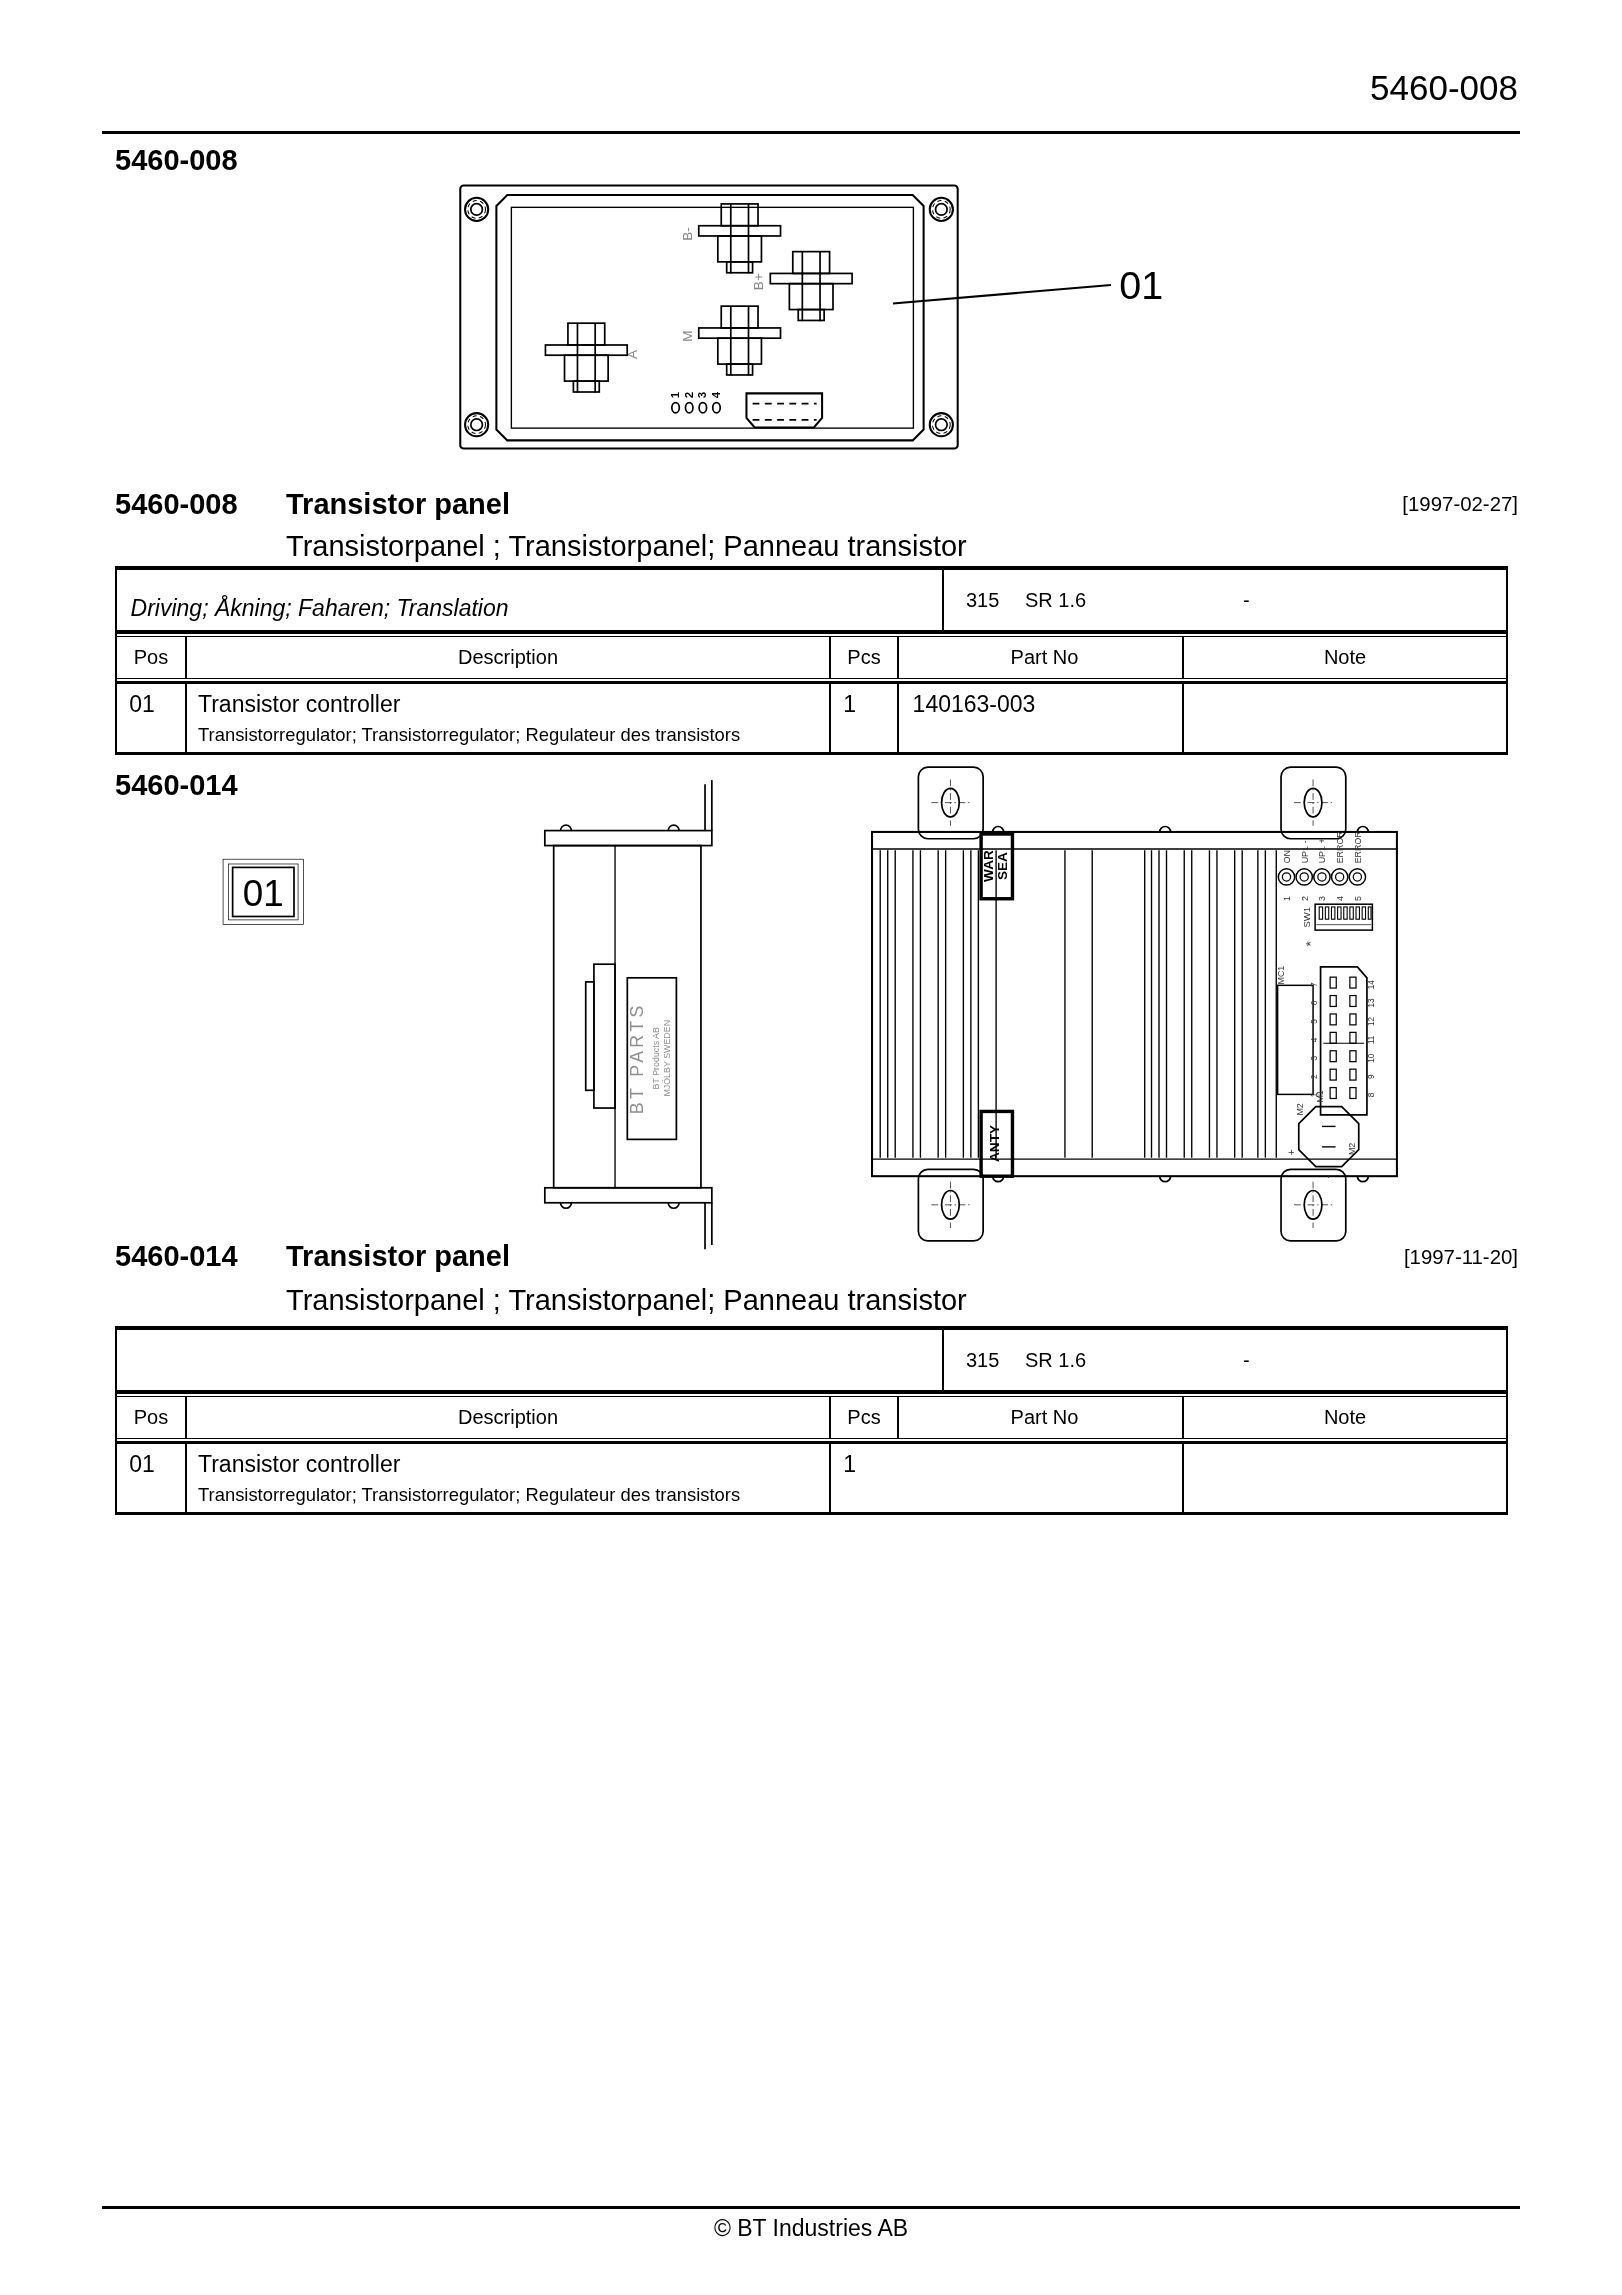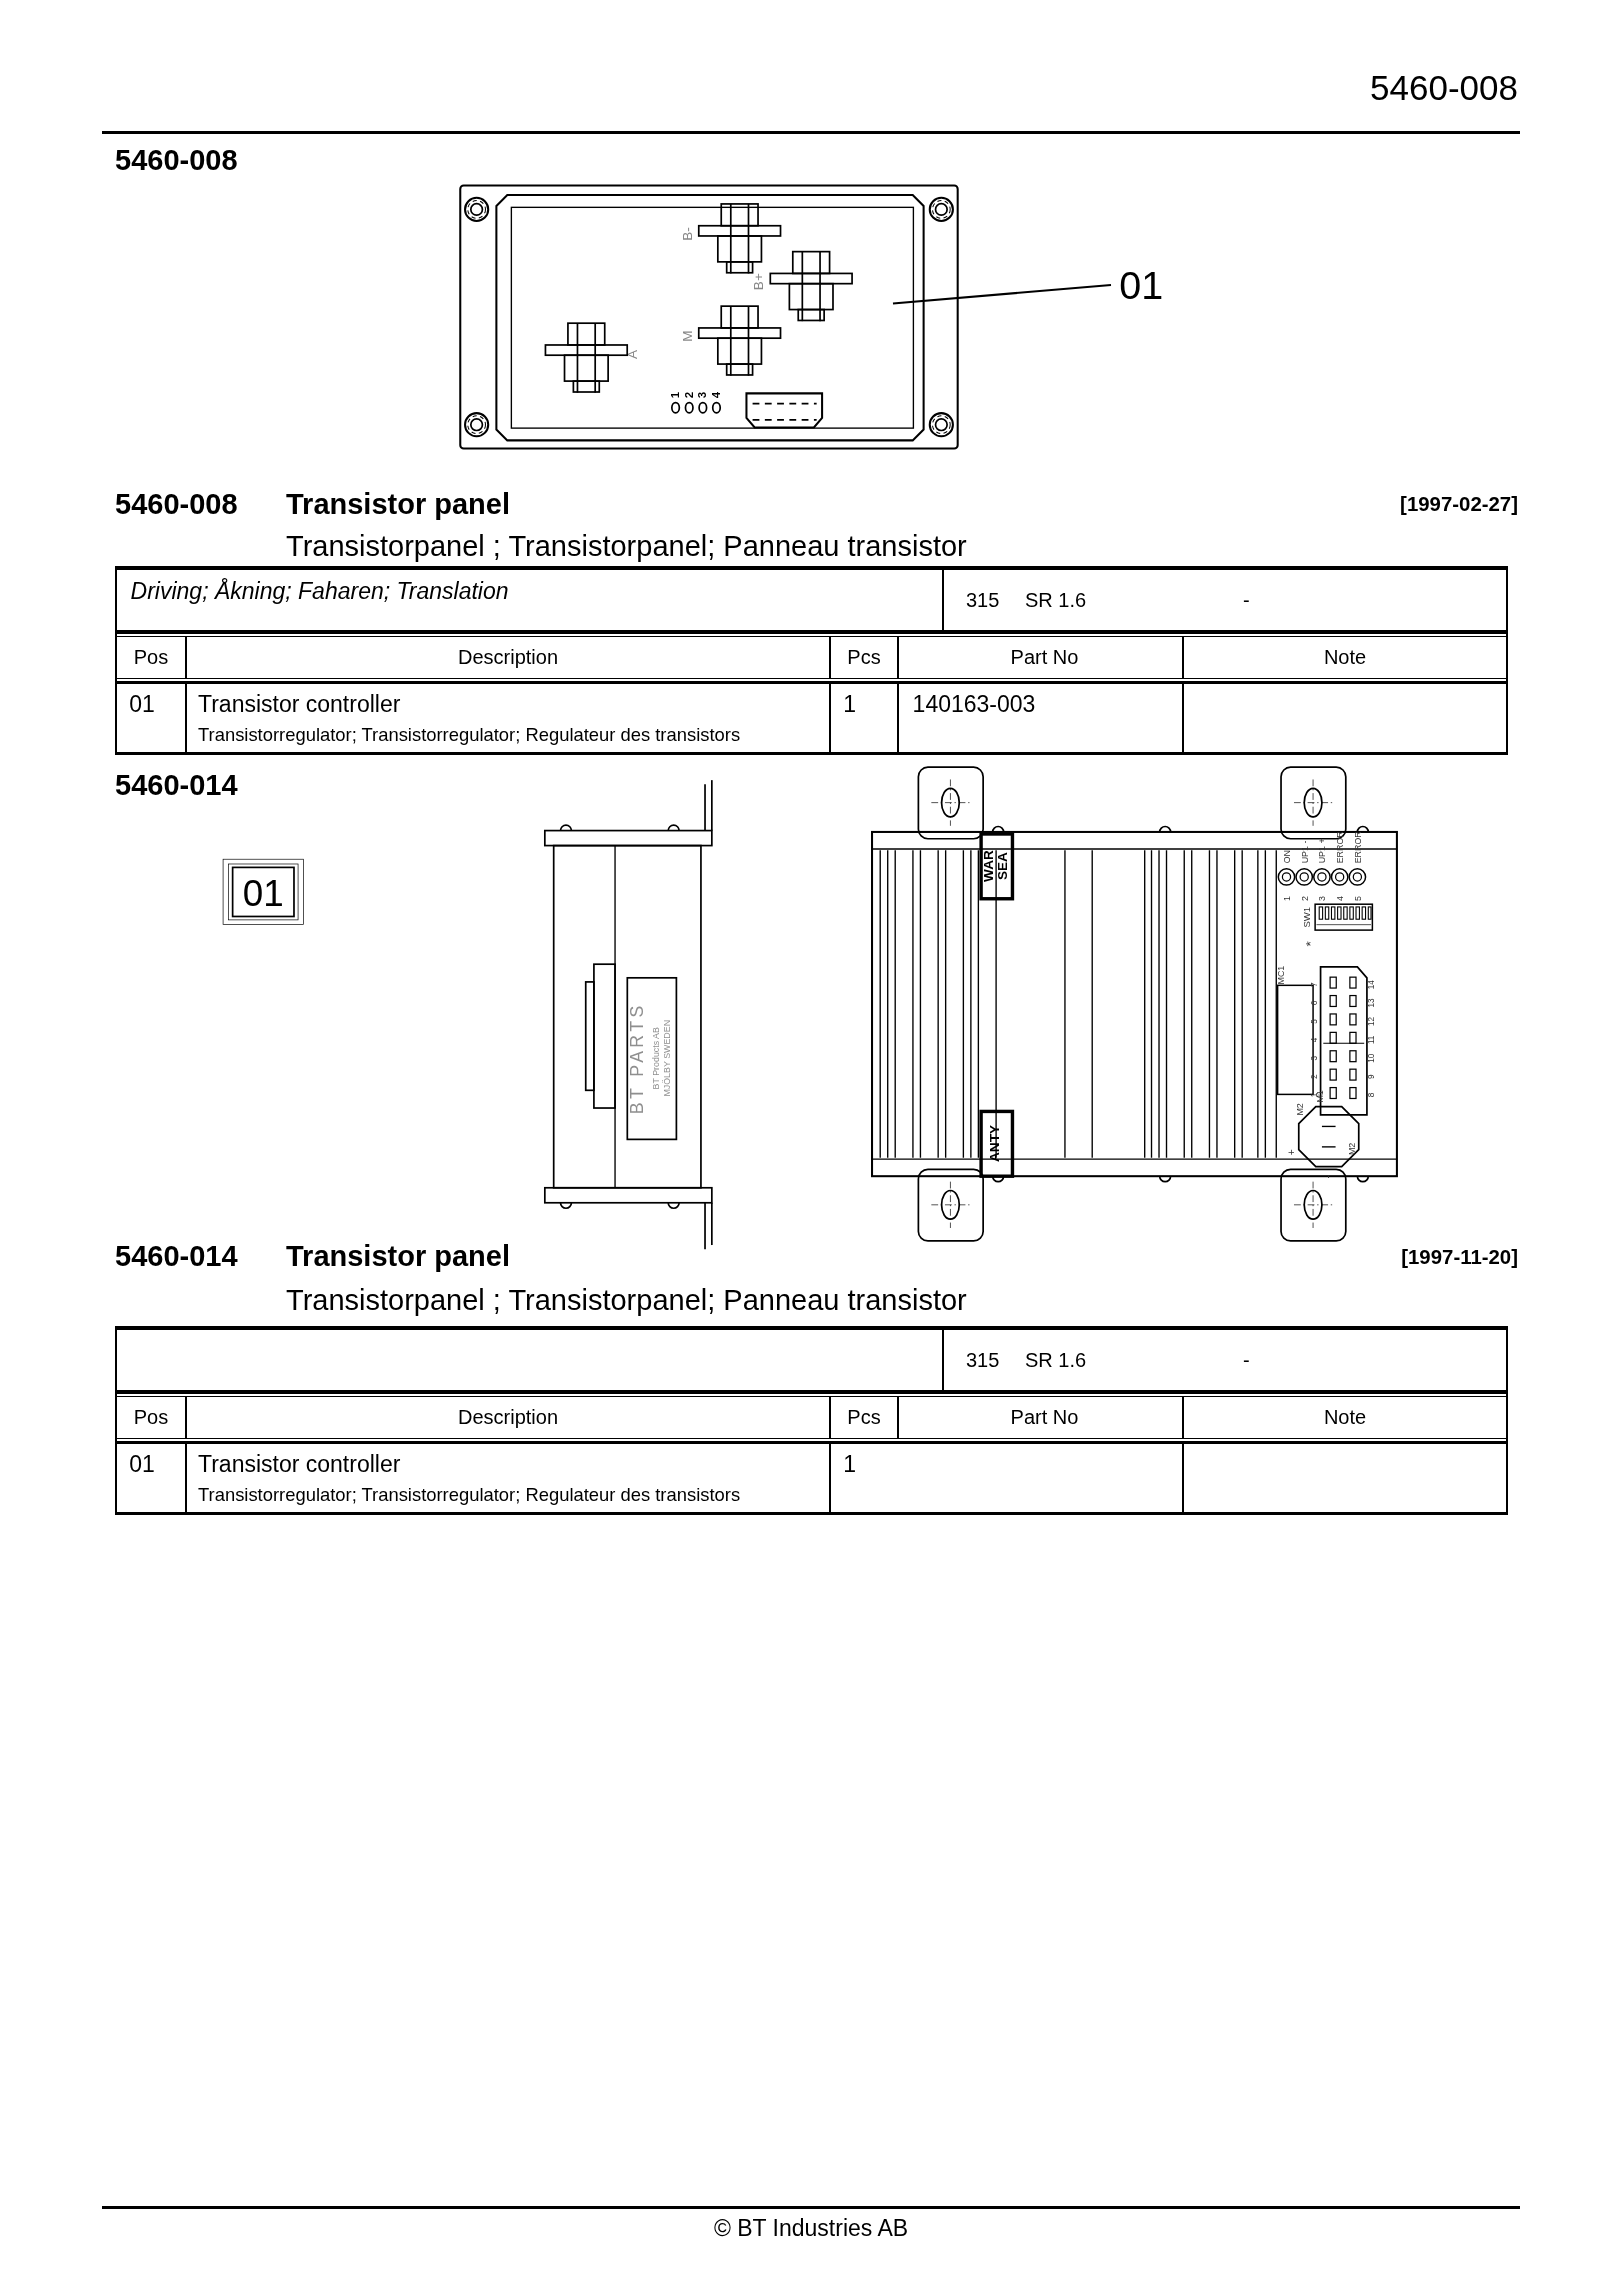--- a/index.html
+++ b/index.html
@@ -5,27 +5,27 @@
   html,body{margin:0;padding:0;background:#e8e8e8;}
   .page{position:relative;width:1622px;height:2295px;background:#ffffff;color:#000;
         font-family:"Liberation Sans",sans-serif;overflow:hidden;}
   .abs{position:absolute;}
   .hdr-title{left:0;top:91px;width:1622px;text-align:center;font-size:23px;font-weight:bold;}
   .hdr-doc{right:104px;top:68px;font-size:35px;font-weight:normal;}
   .rule{background:#000;}
   .sec-id{font-size:29px;font-weight:bold;}
   .h-num{font-size:29px;font-weight:bold;}
   .h-title{font-size:29px;font-weight:bold;}
-  .h-date{font-size:20.4px;font-weight:bold;}
+  .h-date{font-size:20.4px;font-weight:normal;}
   .subtitle{font-size:29px;}
   
   .ptable{position:absolute;left:115px;width:1389px;border:2px solid #000;
           border-top:4.8px solid #000;border-bottom:3.4px solid #000;background:#fff;}
   .trowA{position:relative;height:60px;}
-  .meta-left{position:absolute;left:13.6px;top:8px;font-size:23px;font-style:italic;}
+  .meta-left{position:absolute;left:13.6px;top:25px;font-size:23px;font-style:italic;}
   .vdivA{position:absolute;left:825px;top:0;bottom:0;border-left:2px solid #000;}
   .meta-code{position:absolute;left:849px;top:19px;font-size:20px;}
   .meta-model{position:absolute;left:908px;top:19px;font-size:20px;}
   .meta-dash{position:absolute;left:1126px;top:19px;font-size:20px;}
   .tsep-a{height:2px;border-top:4.1px solid #000;border-bottom:1.4px solid #000;}
   .tsep-b{height:2px;border-top:1.4px solid #000;border-bottom:3.4px solid #000;}
   .thead{position:relative;height:41px;}
   .trow{position:relative;height:68px;}
   .tc{position:absolute;top:0;bottom:0;box-sizing:border-box;}
   .tc.b{border-left:2px solid #000;}

